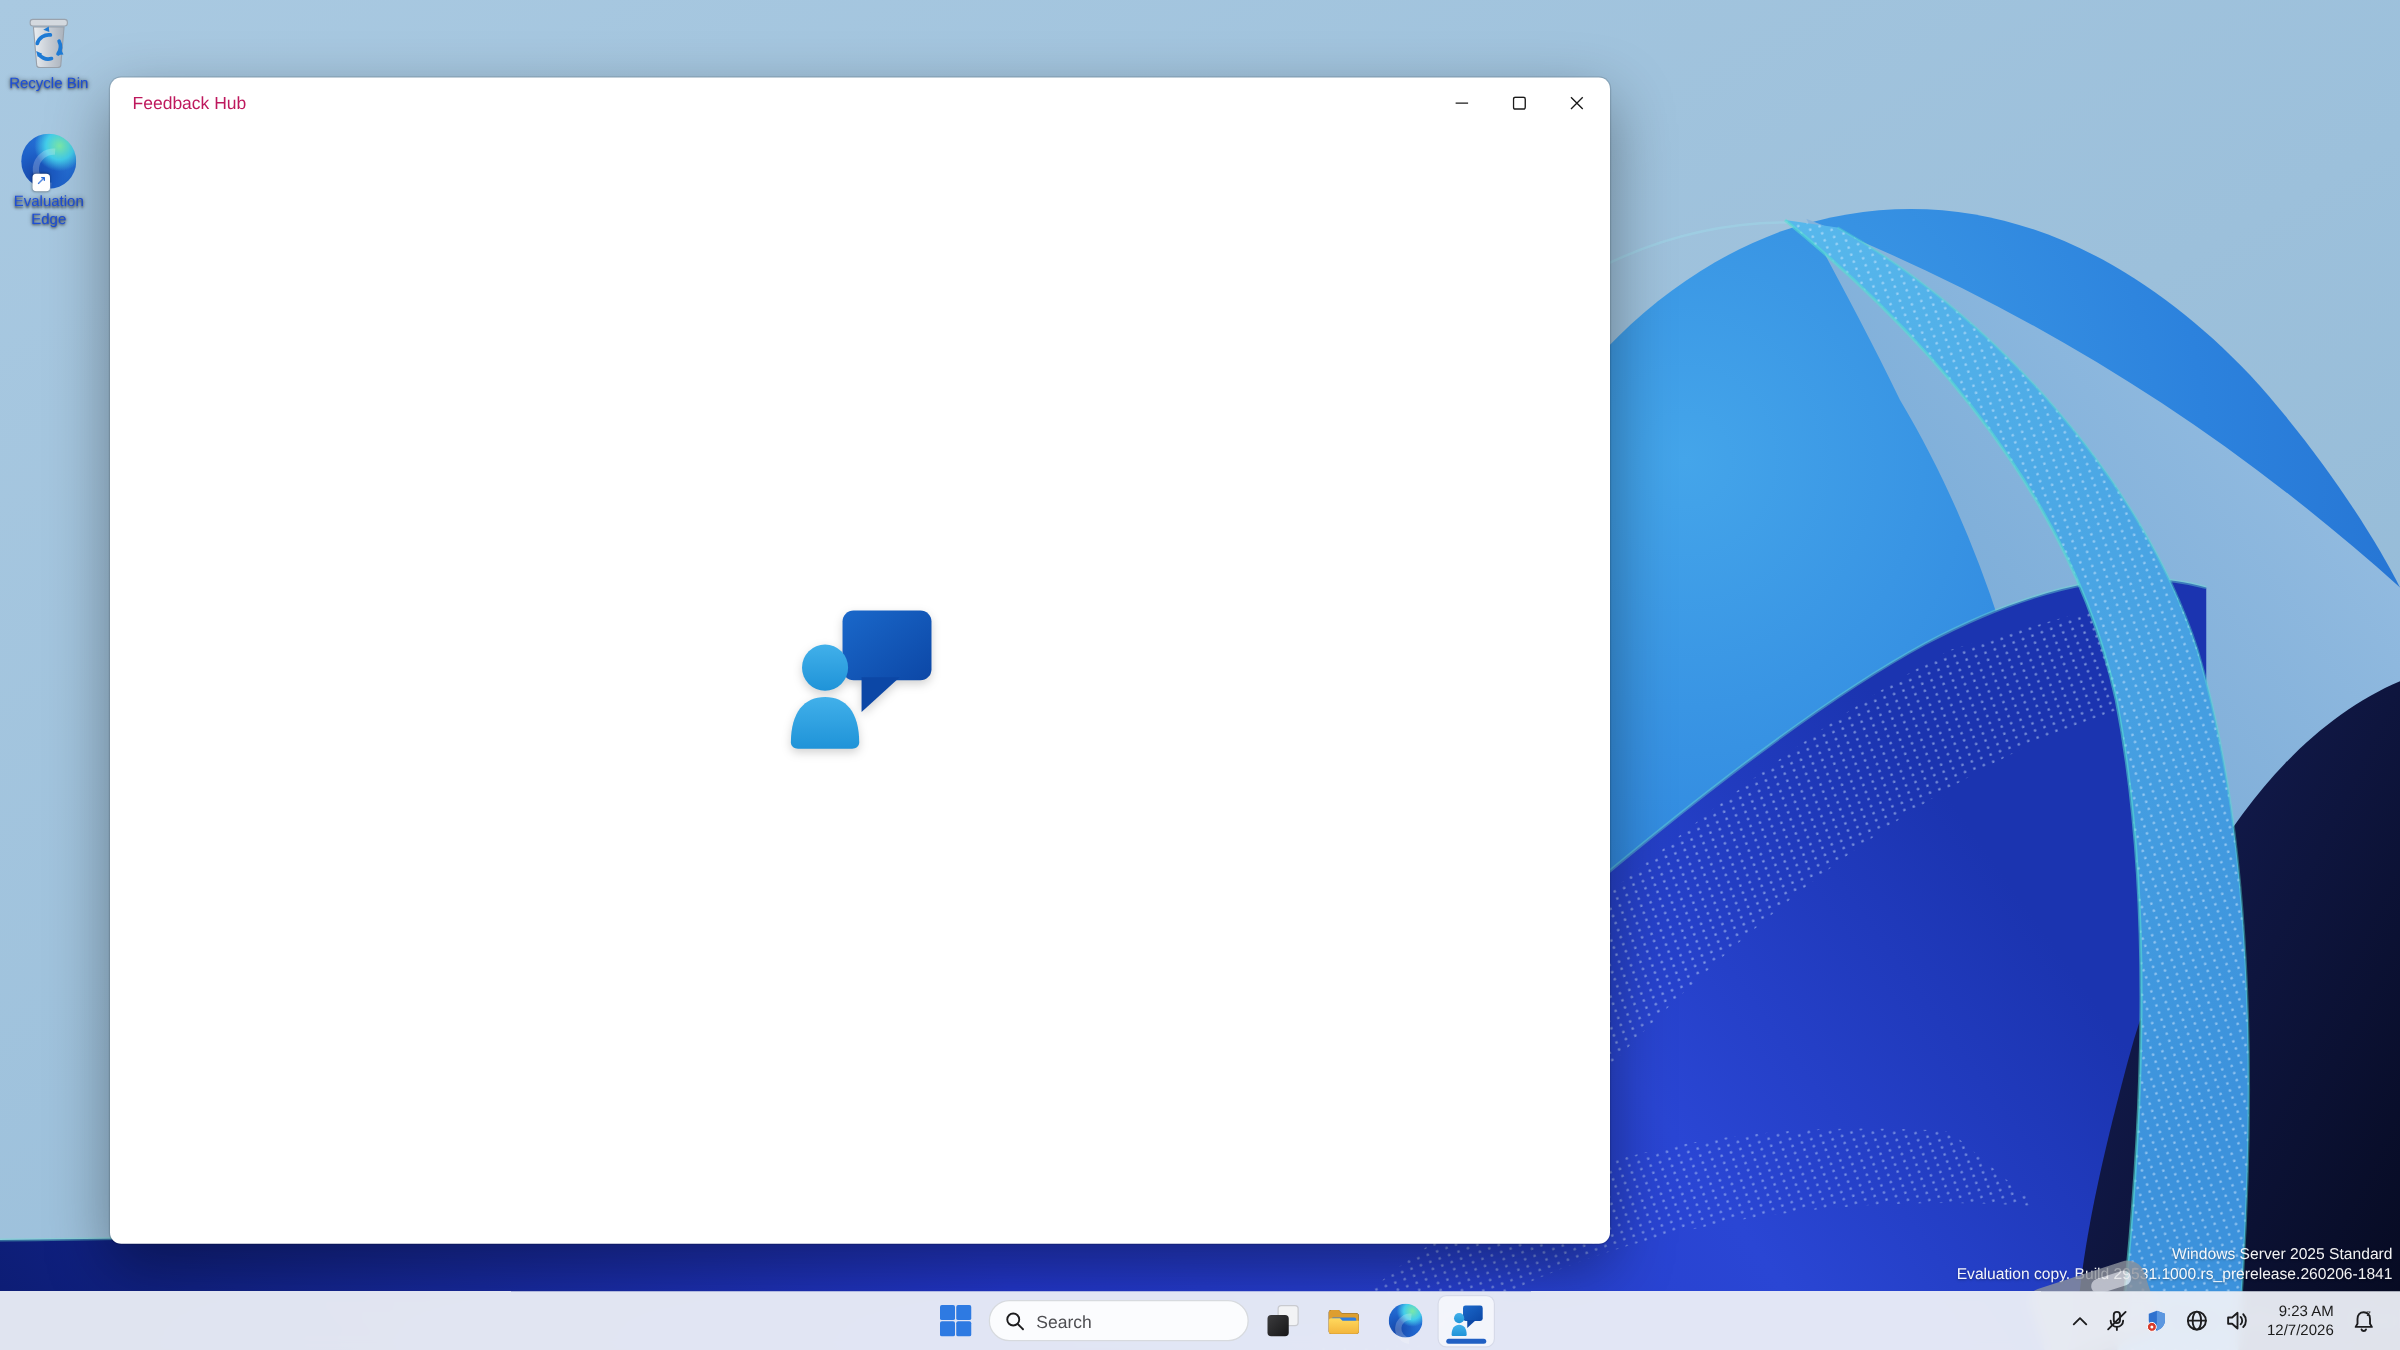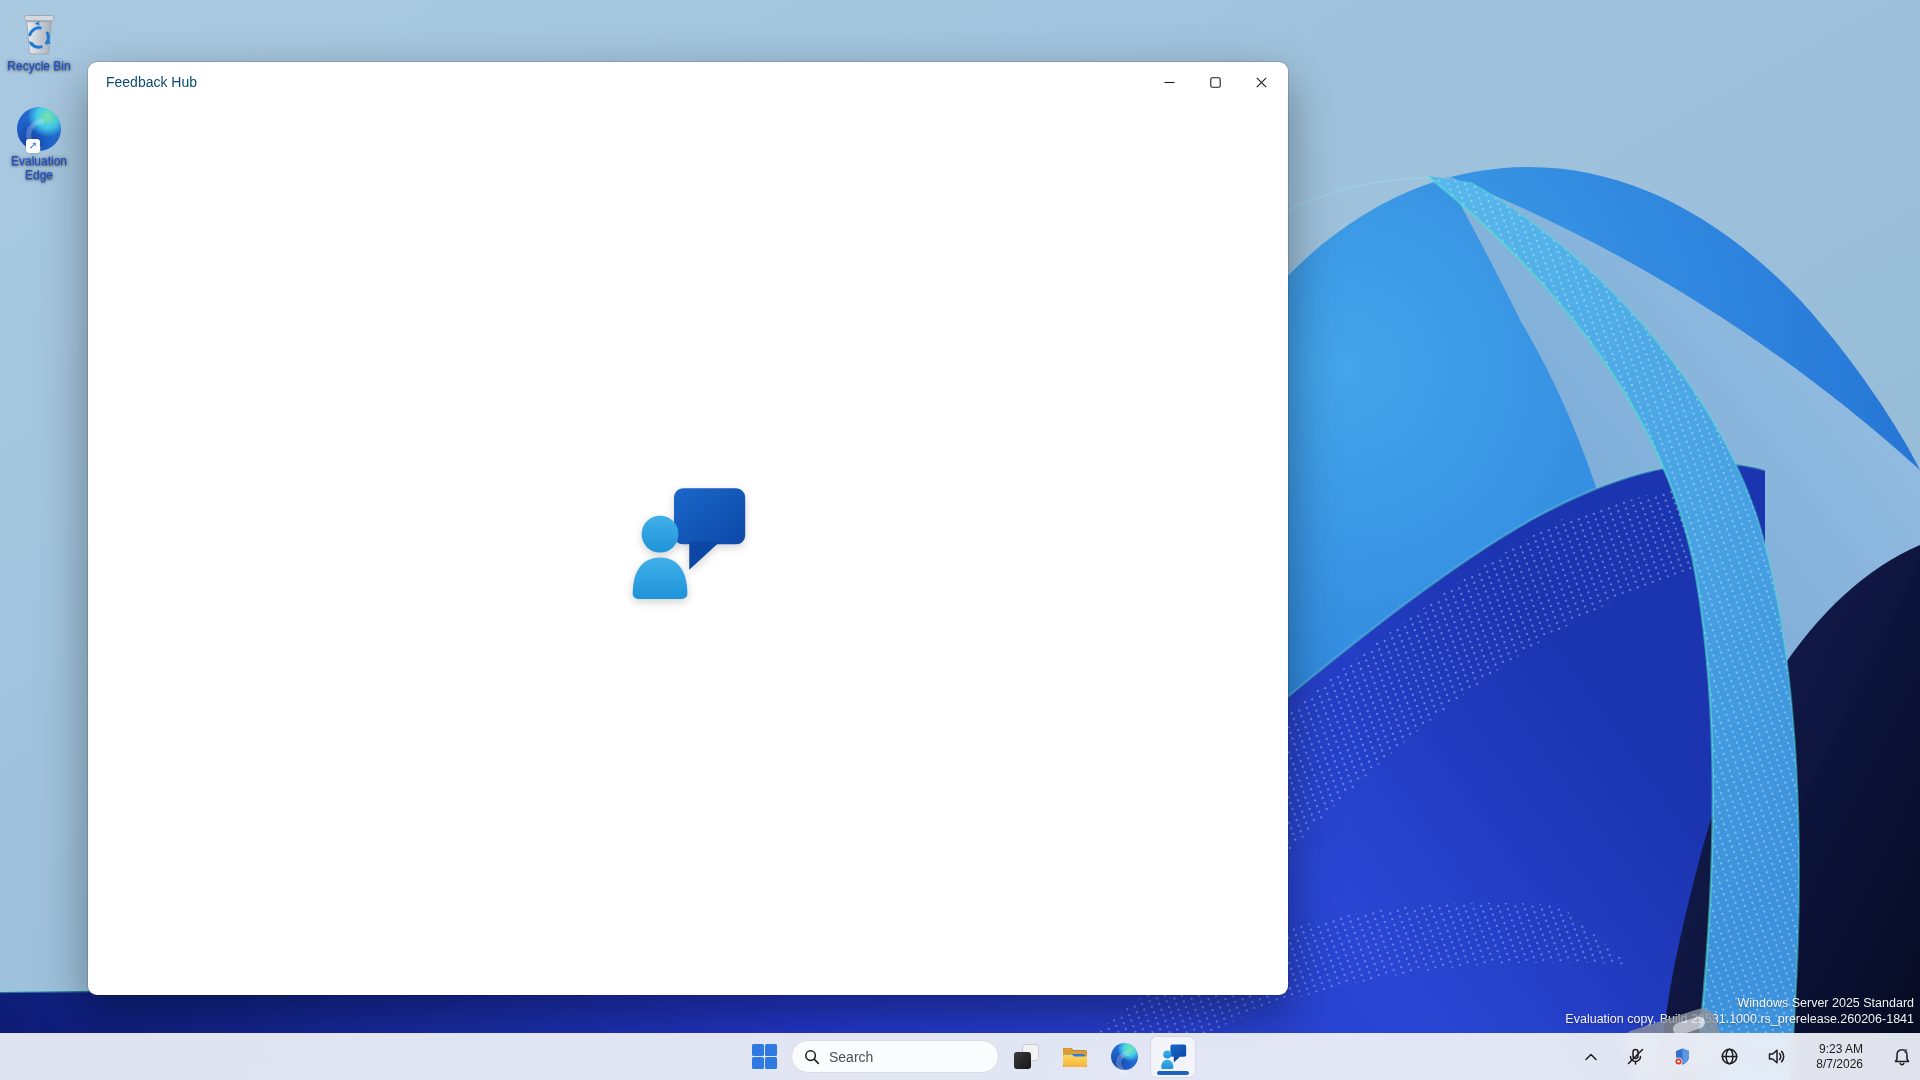--- a/index.html
+++ b/index.html
@@ -25,21 +25,21 @@
       border-radius:50%; border:5px solid rgba(255,255,255,.22); border-right-color:transparent;
       border-bottom-color:transparent; transform:rotate(-40deg); }
   .shortcut-badge { position:absolute; left:9px; bottom:-2px; width:14px; height:14px; background:#fff;
       border-radius:3px; font-size:10px; line-height:14px; color:#2b6cd8; font-weight:bold;
       box-shadow:0 0 2px rgba(0,0,0,.4); }
 
   
   .app-window { position:absolute; left:88px; top:62px; width:1200px; height:933px; background:#fff;
       border-radius:9px; box-shadow:0 18px 50px rgba(0,0,0,.38), 0 0 0 1px rgba(0,0,0,.12); display:flex; flex-direction:column; }
   .titlebar { height:40px; flex:0 0 40px; display:flex; align-items:center; border-radius:9px 9px 0 0; }
-  .titlebar .wtitle { font-size:14px; color:#0c4a6e; padding-left:18px; flex:1; }
+  .titlebar .wtitle { font-size:14px; color:#be185d; padding-left:18px; flex:1; }
   .win-btn { width:46px; height:40px; display:flex; align-items:center; justify-content:center; }
   .win-btn svg { display:block; }
   .win-content { flex:1; display:flex; align-items:center; justify-content:center; border-radius:0 0 9px 9px; }
   .fb-logo { width:122px; height:122px; transform:translateY(-6px); filter:drop-shadow(0 3px 4px rgba(0,0,0,.18)); }
 
   
   .eval-wm { position:absolute; right:6px; top:996px; text-align:right; color:rgba(255,255,255,.95);
       font-size:12.5px; line-height:15.5px; text-shadow:0 1px 2px rgba(0,0,0,.35); }
 
   
@@ -65,21 +65,21 @@
       display:flex; align-items:center; padding:0 12px; gap:9px; }
   .search-pill input { border:none; outline:none; background:transparent; font-size:14px; width:140px;
       font-family:"Liberation Sans",sans-serif; color:#1b1b1b; }
   .search-pill input::placeholder { color:#4e4e52; opacity:1; }
   .tv-icon { position:relative; width:25px; height:25px; }
   .tv-icon .back { position:absolute; right:0; top:0; width:17px; height:17px; background:#f2f3f5;
       border:1px solid #c9cbd0; border-radius:3px; }
   .tv-icon .front { position:absolute; left:0; bottom:0; width:17px; height:17px;
       background:linear-gradient(135deg,#3c3c3e,#161617); border-radius:3px; }
   .edge-orb.small { width:27px; height:27px; }
-  .tb-tray { position:absolute; right:5px; height:100%; display:flex; align-items:center; gap:22px; }
+  .tb-tray { position:absolute; right:16px; height:100%; display:flex; align-items:center; gap:7px; }
   .tray-btn { height:36px; display:flex; align-items:center; justify-content:center; padding:0 3px; border-radius:4px; }
   .clock { text-align:right; font-size:12px; line-height:14.5px; color:#1b1b1b; padding:0 4px; }
 
   svg .stroke-ic { stroke:#1d1d1f; stroke-width:1.5; fill:none; stroke-linecap:round; stroke-linejoin:round; }
 </style>
 </head>
 <body>
 
 <div class="desktop">
 
@@ -319,21 +319,21 @@
       <div class="tray-btn">
         <svg width="20" height="19" viewBox="0 0 20 19">
           <path d="M2.5,7 h3.2 L10,3.2 V15.8 L5.7,12 H2.5 Z" class="stroke-ic"></path>
           <path d="M12.5,6.5 a4.2 4.2 0 0 1 0,6" class="stroke-ic"></path>
           <path d="M14.6,4.4 a7.2 7.2 0 0 1 0,10.2" class="stroke-ic"></path>
         </svg>
       </div>
 
       <div class="clock">
         <div>9:23 AM</div>
-        <div>8/7/2026</div>
+        <div>12/7/2026</div>
       </div>
 
       <div class="tray-btn">
         <svg width="20" height="20" viewBox="0 0 20 20">
           <path d="M10,2.8 C6.8,2.8 5,5.2 5,8.2 V12 L3.5,14.5 H16.5 L15,12 V8.2 C15,5.2 13.2,2.8 10,2.8 Z" class="stroke-ic"></path>
           <path d="M8.2,16.5 a1.9 1.9 0 0 0 3.6,0" class="stroke-ic"></path>
           <text x="12.2" y="6.2" font-size="6.5" font-family="DejaVu Sans, sans-serif" fill="#1d1d1f">z</text>
         </svg>
       </div>
     </div>

